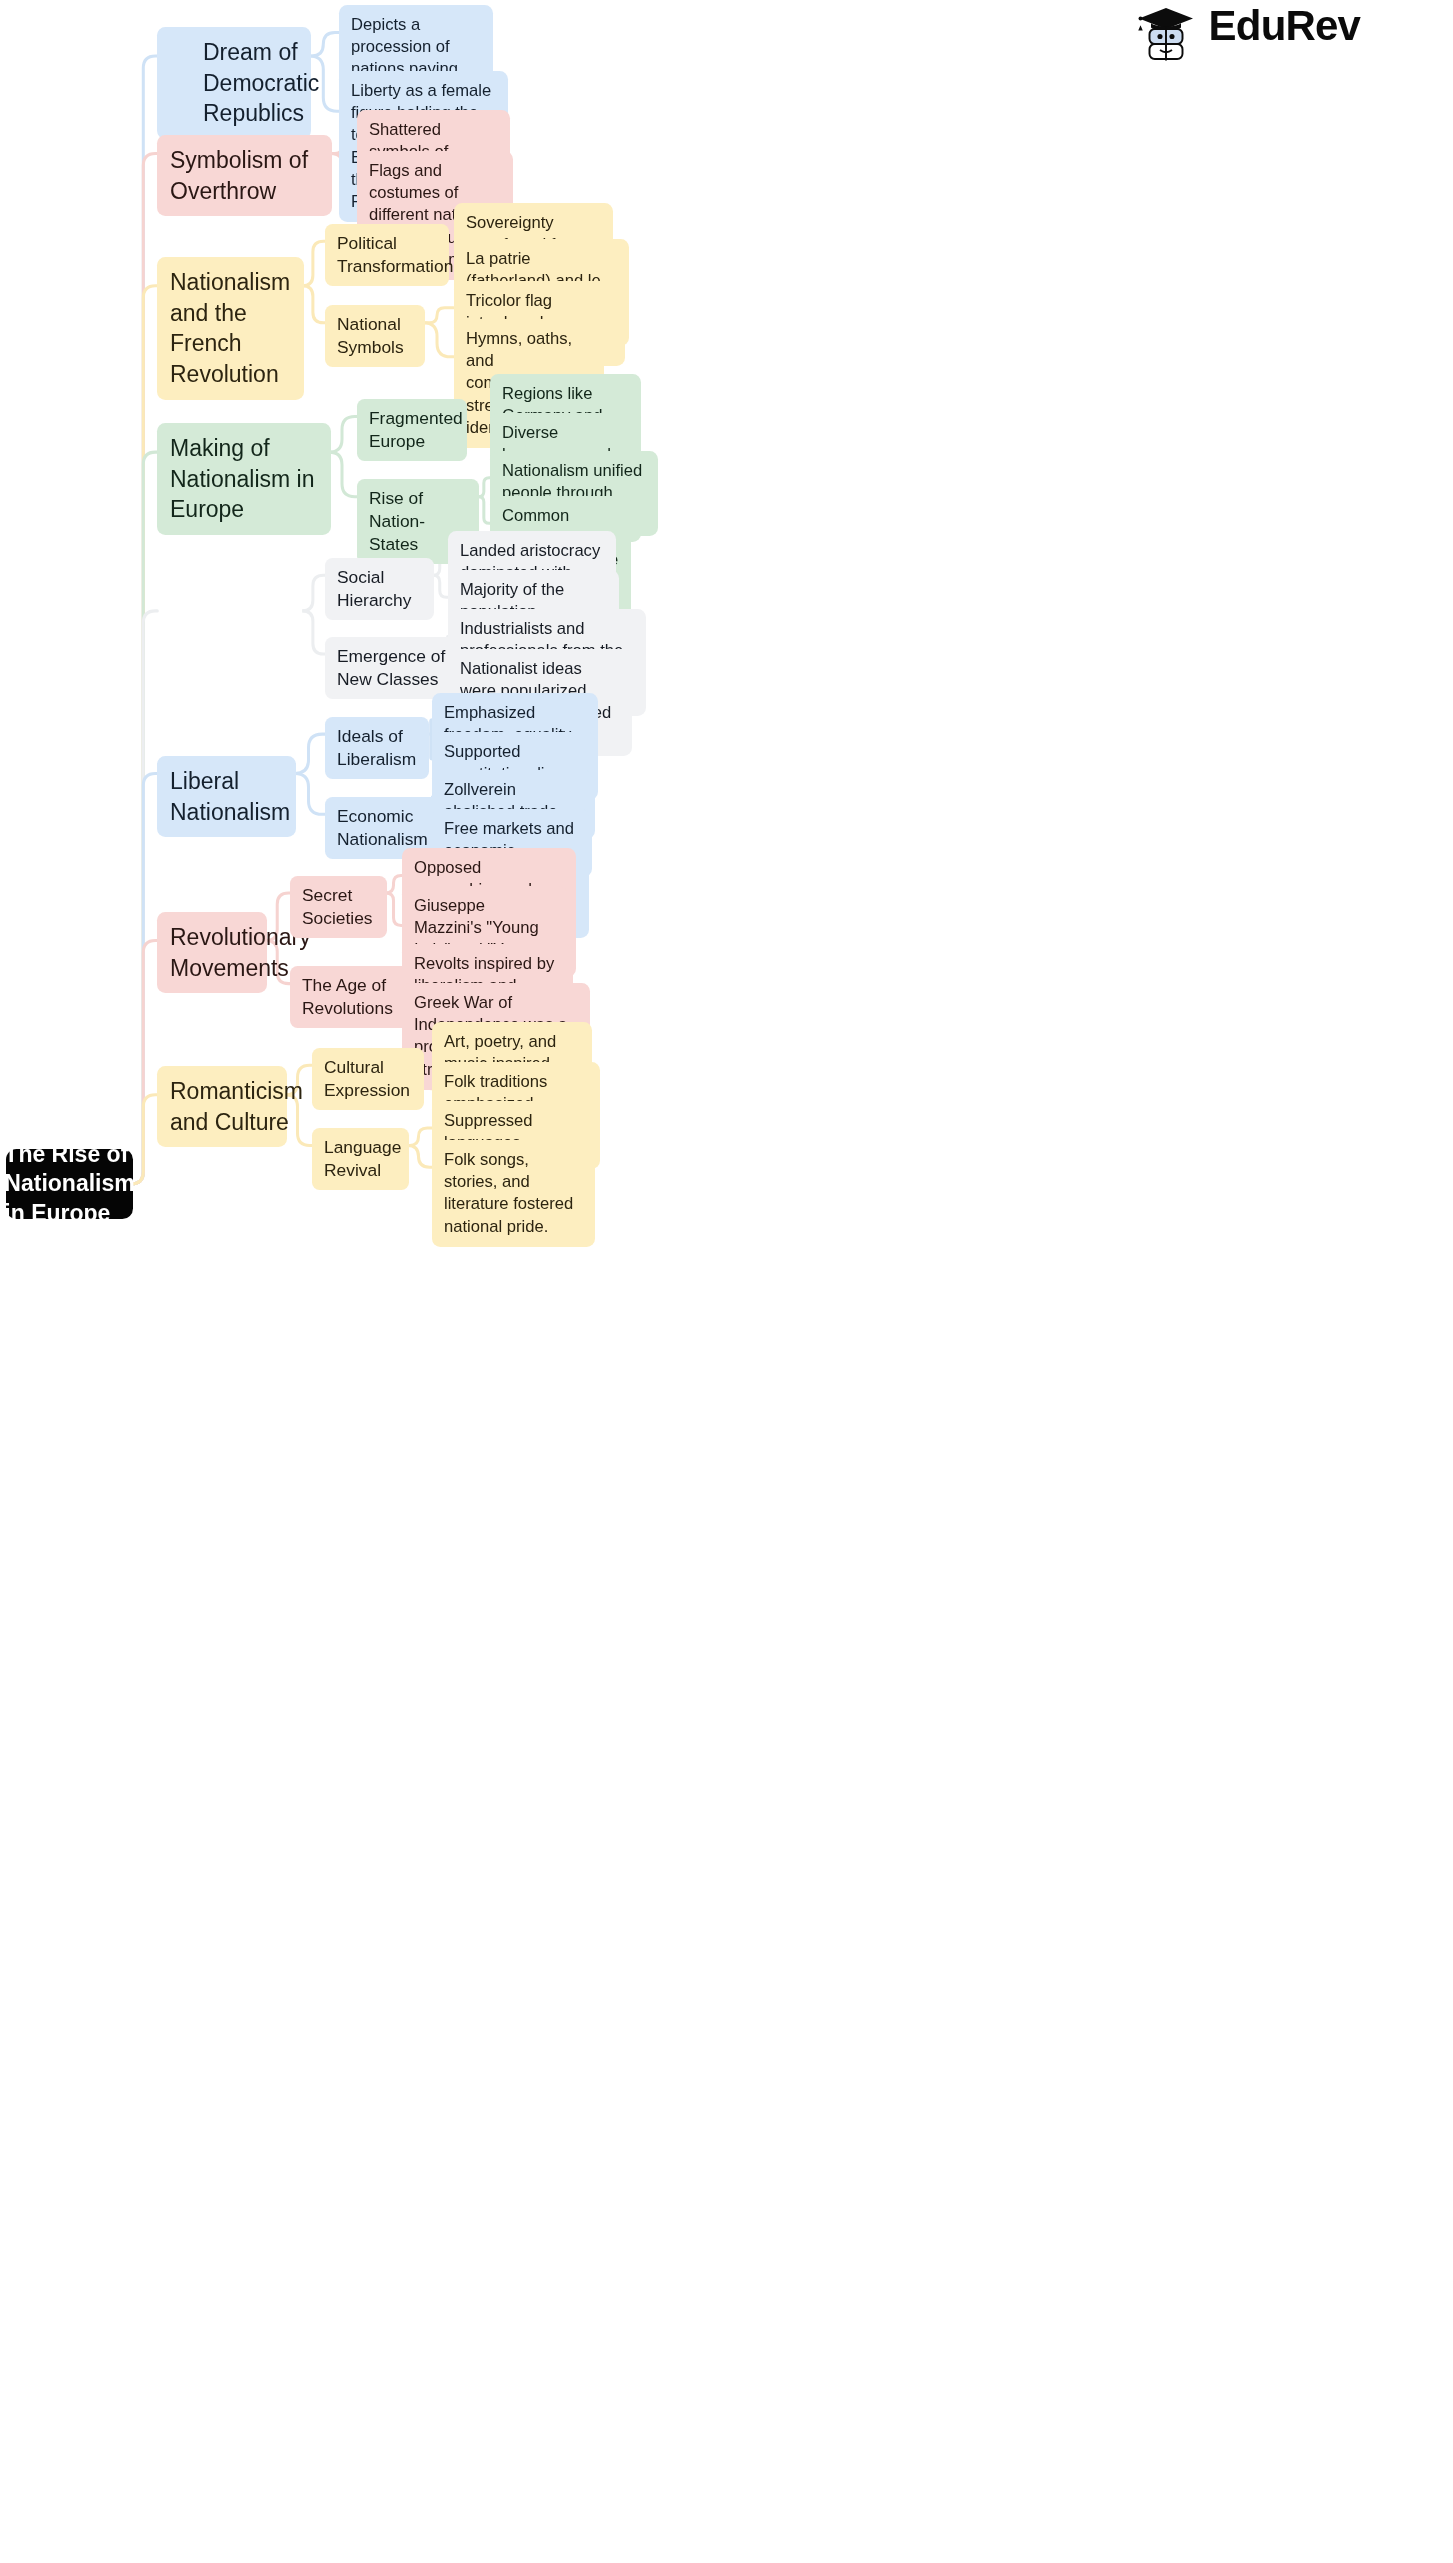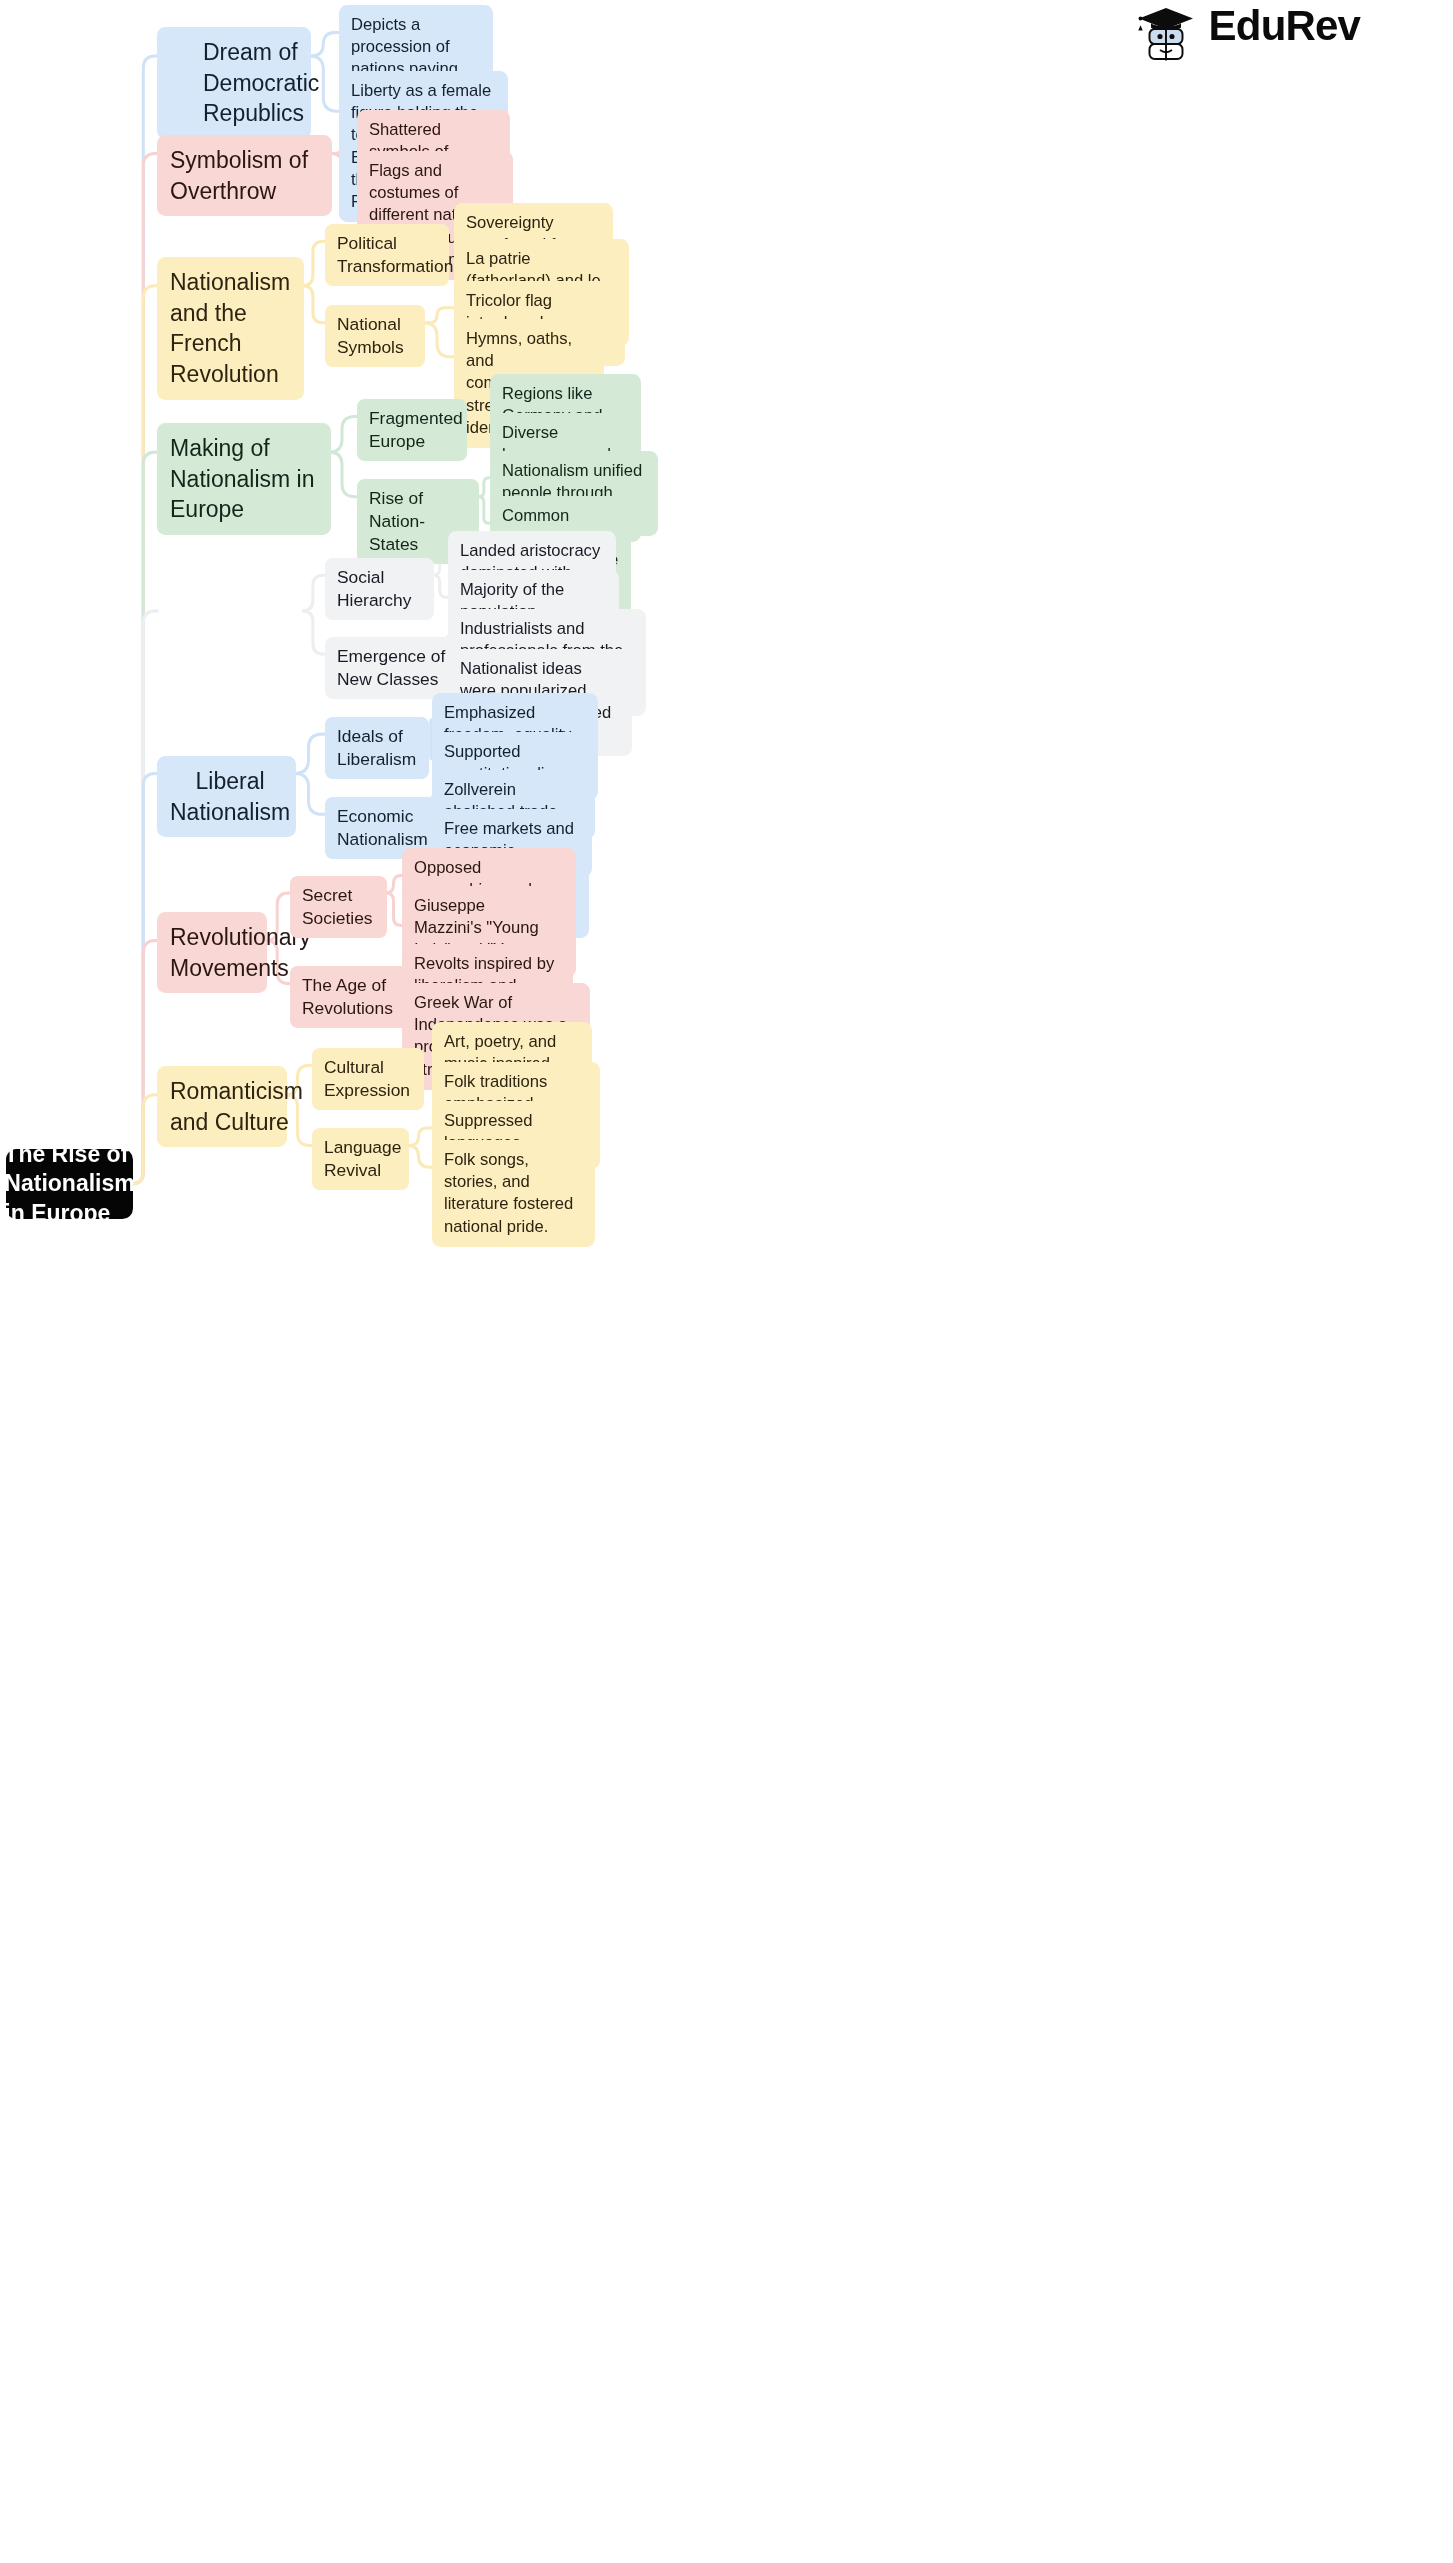--- a/index.html
+++ b/index.html
@@ -222,21 +222,21 @@
     </div>
     <div class="node c-grey l2" style="left: 325px; top: 637px; width: 148px; min-height: 35px;">
       <span>Emergence of New Classes</span>
     </div>
     <div class="node c-grey leaf" style="left: 448px; top: 609px; width: 198px; min-height: 54px;">
       <span>Industrialists and professionals from the middle class grew in influence.</span>
     </div>
     <div class="node c-grey leaf" style="left: 448px; top: 649px; width: 184px; min-height: 54px;">
       <span>Nationalist ideas were popularized among the educated elite.</span>
     </div>
-    <div class="node c-blue l1" style="left: 157px; top: 756px; width: 139px; min-height: 35px; text-align: center;">
+    <div class="node c-blue l1" style="left: 157px; top: 756px; width: 139px; min-height: 35px;">
       <span>Liberal Nationalism</span>
     </div>
     <div class="node c-blue l2" style="left: 325px; top: 717px; width: 104px; min-height: 35px;">
       <span>Ideals of Liberalism</span>
     </div>
     <div class="node c-blue leaf" style="left: 432px; top: 693px; width: 166px; min-height: 54px;">
       <span>Emphasized freedom, equality, and governance by consent.</span>
     </div>
     <div class="node c-blue leaf" style="left: 432px; top: 732px; width: 163px; min-height: 54px;">
       <span>Supported constitutionalism and parliamentary representation.</span>

